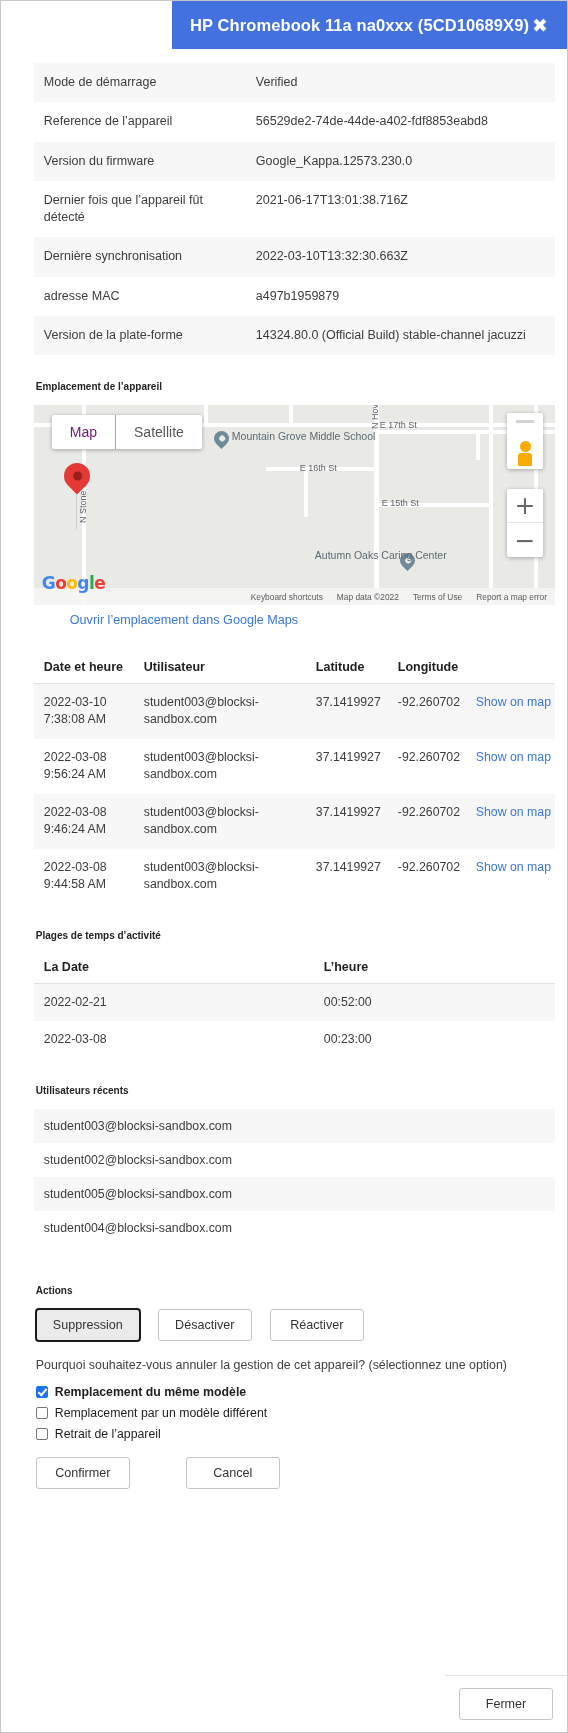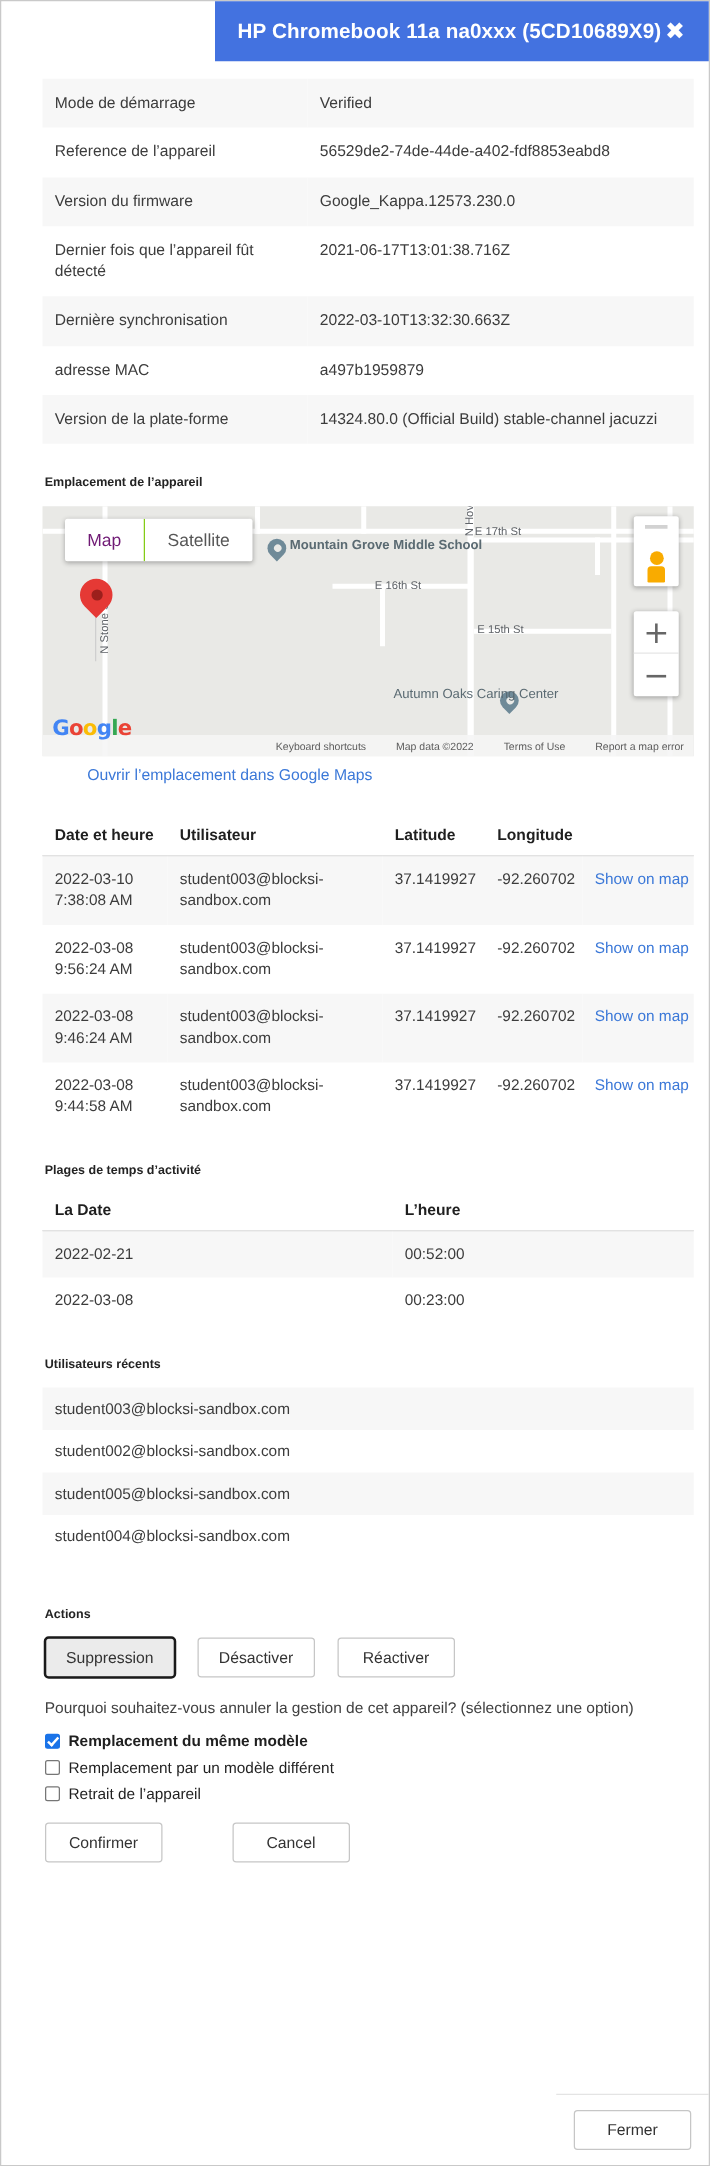--- a/index.html
+++ b/index.html
@@ -224,21 +224,20 @@
     align-items: center;
     justify-content: flex-end;
     gap: 14px;
     padding-right: 8px;
     z-index: 7;
   }
   .gbar span {
     font-size: 8.4px;
     color: #5b5b5b;
     white-space: nowrap;
-    margin-left: 10px;
   }
   .glogo {
     position: absolute;
     left: 8px; bottom: 12px;
     font-size: 17px;
     font-weight: bold;
     letter-spacing: -0.6px;
     z-index: 8;
     font-family: "DejaVu Sans", sans-serif;
   }
@@ -439,21 +438,21 @@
       <div class="road" style="left:255px;top:0;width:4px;height:22px;"></div>
       <div class="road" style="left:442px;top:25px;width:4px;height:30px;"></div>
 
       <div class="road-lbl" style="left:346px;top:15px;">E 17th St</div>
       <div class="road-lbl" style="left:266px;top:58px;">E 16th St</div>
       <div class="road-lbl" style="left:348px;top:93px;">E 15th St</div>
       <div class="road-lbl vert" style="left:336px;top:24px;">N Hovis St</div>
       <div class="road-lbl vert" style="left:44px;top:118px;">N Stone St</div>
 
       <div class="poi-pin" style="left:180px;top:26px;"></div>
-      <div class="poi-lbl" style="left:198px;top:25px;font-weight:bold;">Mountain Grove Middle School</div>
+      <div class="poi-lbl" style="left:198px;top:25px;">Mountain Grove Middle School</div>
       <div class="poi-pin" style="left:366px;top:148px;"></div>
       <div class="poi-lbl" style="left:281px;top:144px;text-align:right;width:80px;">Autumn Oaks Caring Center</div>
 
       <div class="marker-stem"></div>
       <div class="marker"></div>
 
       <div class="maptype">
         <div class="active">Map</div>
         <div>Satellite</div>
       </div>

